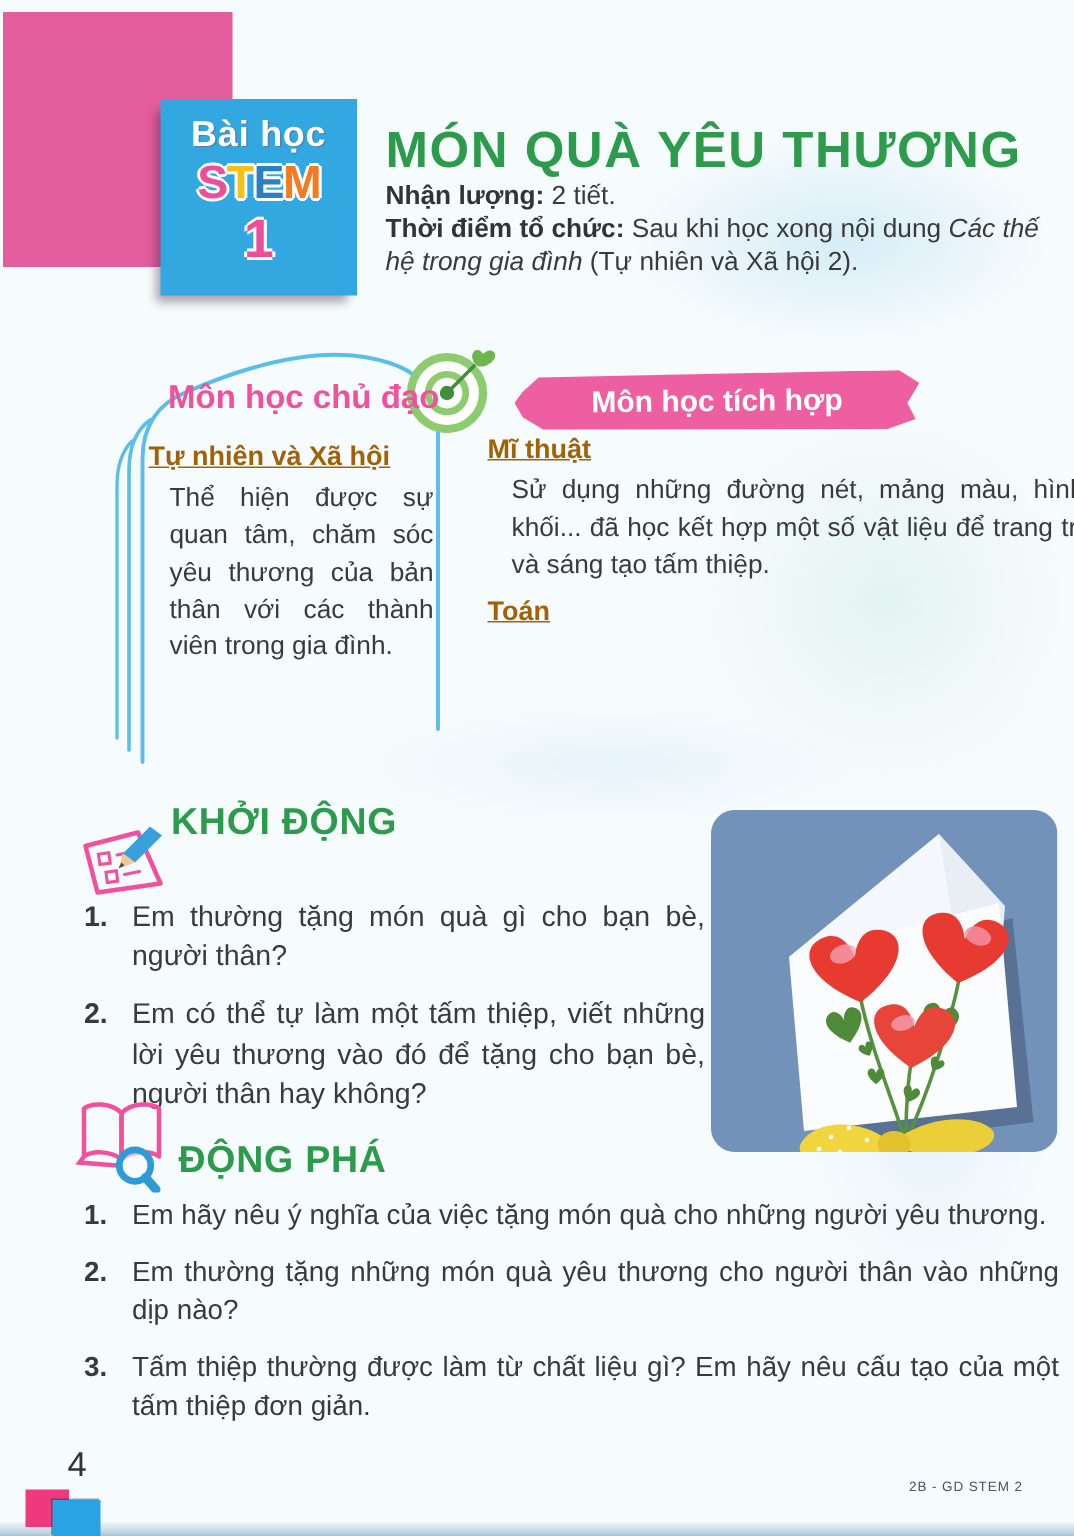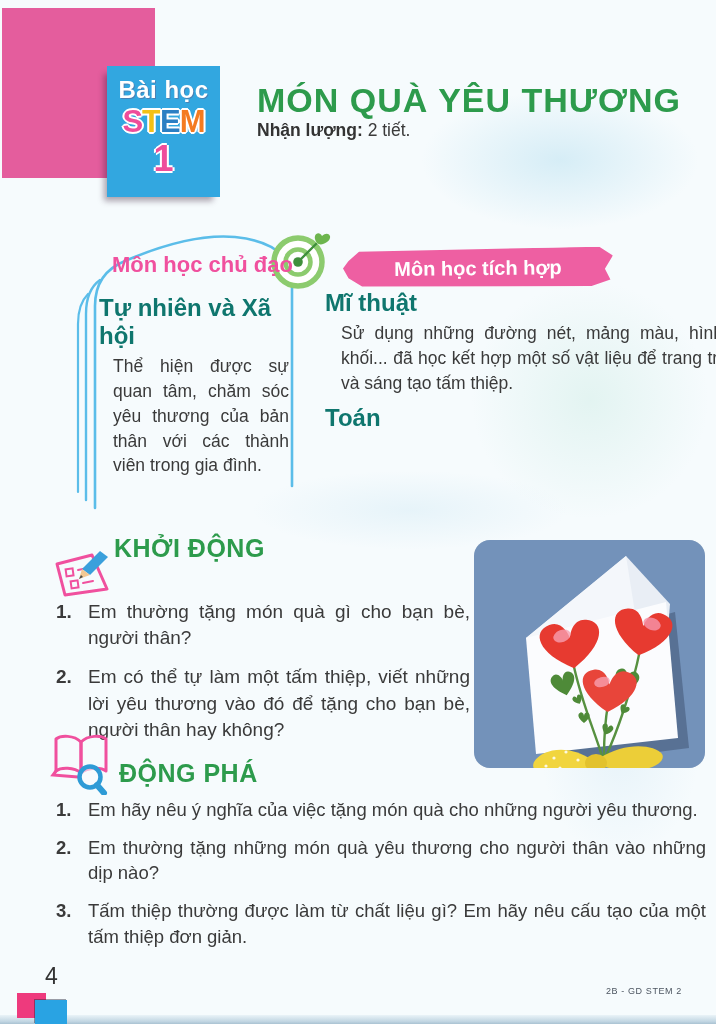--- a/index.html
+++ b/index.html
@@ -10,21 +10,21 @@
   }
   .abs{position:absolute;}
   
   .ghost{pointer-events:none;}
   .g1{left:420px;top:90px;width:280px;height:140px;background:radial-gradient(ellipse at center,rgba(140,205,230,.30),rgba(140,205,230,0) 70%);}
   .g2{left:470px;top:280px;width:240px;height:240px;background:radial-gradient(ellipse at center,rgba(150,215,195,.20),rgba(150,215,195,0) 70%);}
   .g3{left:250px;top:470px;width:320px;height:80px;background:radial-gradient(ellipse at center,rgba(150,205,230,.16),rgba(150,205,230,0) 70%);}
   .g4{left:540px;top:640px;width:160px;height:220px;background:radial-gradient(ellipse at center,rgba(150,200,230,.15),rgba(150,200,230,0) 70%);}
 
   .pink-square{left:2px;top:8px;width:153px;height:170px;background:#e45d9d;}
-  .badge{left:107px;top:66px;width:113px;height:131px;background:#32a7e0;
+  .badge{left:107px;top:66px;width:131px;height:131px;background:#32a7e0;
     box-shadow:-5px 6px 6px -2px rgba(55,30,55,.4);text-align:center;}
   .badge-label{margin-top:10px;font-size:24px;font-weight:700;color:#fff;
     text-shadow:1px 1px 0 rgba(120,60,100,.35);letter-spacing:.5px;}
   .stem-row{margin-top:2px;font-size:31px;font-weight:800;letter-spacing:-1px;line-height:1.05;}
   .stem-letter{display:inline-block;
     text-shadow:-2px 0 0 #fff,2px 0 0 #fff,0 -2px 0 #fff,0 2px 0 #fff,-1px -1px 0 #fff,1px 1px 0 #fff,-1px 1px 0 #fff,1px -1px 0 #fff;}
   .stem-s{color:#ee4d9b;}.stem-t{color:#f3c117;}.stem-e{color:#2b7fc3;}.stem-m{color:#f47b20;}
   .badge-number{margin-top:0px;font-size:36px;font-weight:800;color:#ee4d9b;line-height:1.1;
     text-shadow:-2px 0 0 #fff,2px 0 0 #fff,0 -2px 0 #fff,0 2px 0 #fff;}
 
@@ -35,21 +35,21 @@
 
   .book-svg{left:70px;top:228px;}
   .subjects-main-heading{left:112px;top:252px;font-size:22px;font-weight:700;color:#f0509e;}
   .banner{left:343px;top:248px;width:270px;height:40px;background:#ee5fa2;transform:rotate(-.6deg);
     clip-path:polygon(2% 30%,6% 6%,95% 0%,100% 22%,97% 55%,99% 82%,92% 98%,7% 93%,2% 72%,0% 48%);
     display:flex;align-items:center;justify-content:center;}
   .banner span{color:#fff;font-size:20px;font-weight:700;}
 
   .col-left{left:99px;top:294px;width:190px;}
   .col-right{left:309px;top:289px;width:398px;margin-left:16px;}
-  .subj{font-size:24px;font-weight:700;color:#0f766e;margin:0 0 4px 0;}
+  .subj{font-size:18px;font-weight:700;color:#a16207;margin:0 0 4px 0;text-decoration:underline;}
   .subj2{margin-top:8px;}
   .desc{font-size:17.5px;line-height:1.42;text-align:justify;margin:0 0 4px 0;padding-left:16px;}
   .col-left .desc{padding-left:14px;}
 
   .sec-heading{font-size:25px;font-weight:800;color:#2d9b4c;letter-spacing:.5px;}
   .kd-heading{left:114px;top:534px;}
   .kp-heading{left:119px;top:759px;}
   .kd-icon{left:52px;top:548px;}
   .kp-icon{left:50px;top:733px;}
 
@@ -83,20 +83,21 @@
   <div class="badge-label">Bài học</div>
   <div class="stem-row">
     <span class="stem-letter stem-s">S</span><span class="stem-letter stem-t">T</span><span class="stem-letter stem-e">E</span><span class="stem-letter stem-m">M</span>
   </div>
   <div class="badge-number">1</div>
 </div>
 
 <div class="abs page-title">MÓN QUÀ YÊU THƯƠNG</div>
 <div class="abs meta">
   <div><b>Nhận lượng:</b><span> 2 tiết.</span></div>
+  <div><b>Thời điểm tổ chức:</b><span> Sau khi học xong nội dung </span><span class="it">Các thế hệ trong gia đình</span><span> (Tự nhiên và Xã hội 2).</span></div>
 </div>
 
 <svg class="abs book-svg" width="270" height="296" viewBox="0 0 270 296">
   <path d="M25 280 L25 78 Q25 45 55 33 Q120 5 165 9 Q202 13 214 30" fill="none" stroke="#5bbde9" stroke-width="2.6" stroke-linecap="round"></path>
   <path d="M16 272 L16 86 Q16 62 30 52" fill="none" stroke="#5bbde9" stroke-width="2.4" stroke-linecap="round"></path>
   <path d="M8 264 L8 96 Q8 76 18 66" fill="none" stroke="#5bbde9" stroke-width="2.2" stroke-linecap="round"></path>
   <path d="M222 54 L222 258" fill="none" stroke="#5bbde9" stroke-width="2.6" stroke-linecap="round"></path>
   <g>
     <circle cx="228" cy="34" r="24" fill="#ffffff" stroke="#8ccb6e" stroke-width="5.5"></circle>
     <circle cx="228" cy="34" r="12.5" fill="#ffffff" stroke="#8ccb6e" stroke-width="4.5"></circle>

